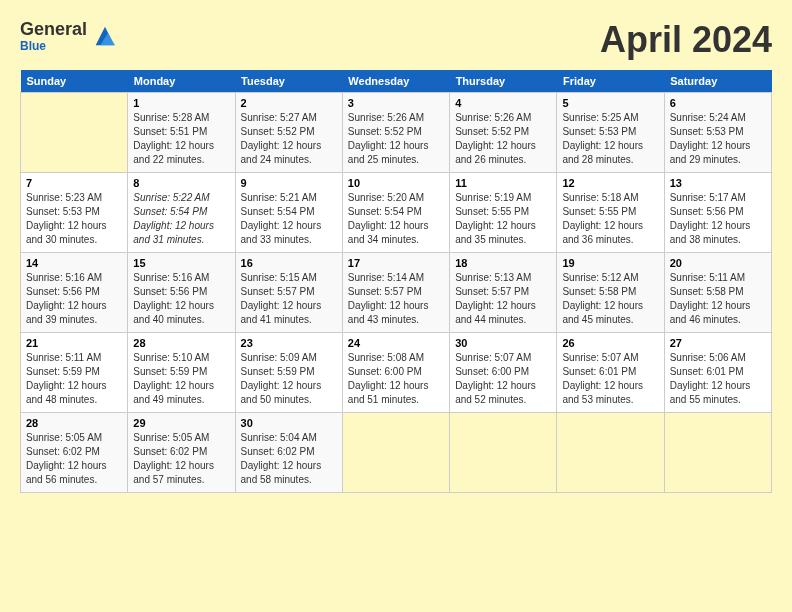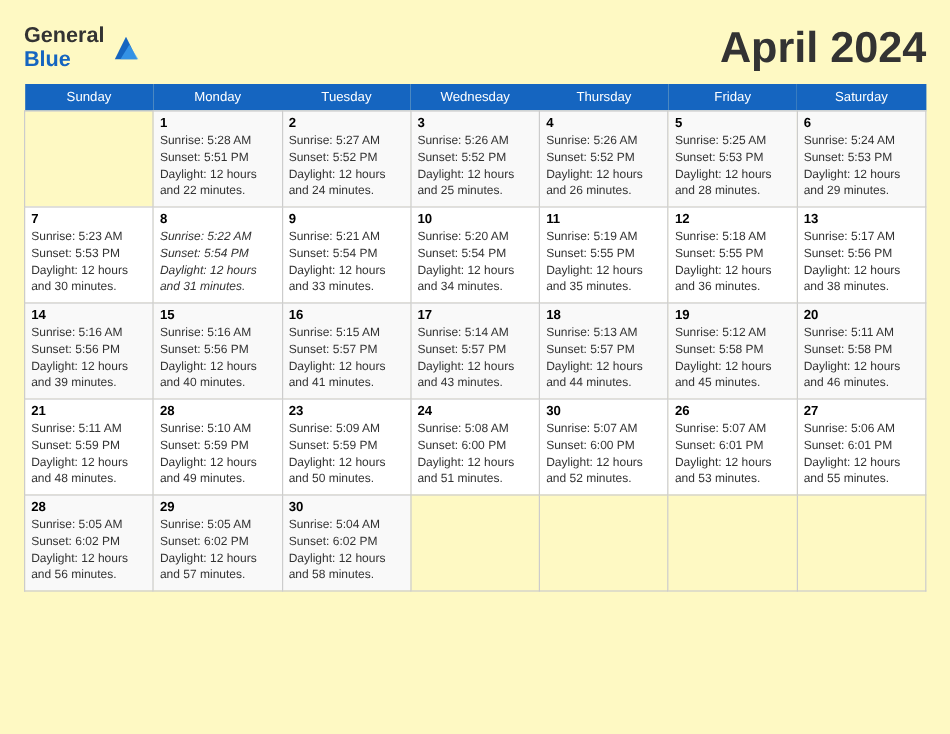--- a/index.html
+++ b/index.html
@@ -30,21 +30,21 @@
       display: flex;
       flex-direction: column;
       line-height: 1.1;
     }
     .logo-general {
       font-size: 18px;
       font-weight: bold;
       color: #333;
     }
     .logo-blue {
-      font-size: 18px;
+      font-size: 12px;
       font-weight: bold;
       color: #1565c0;
     }
     .logo-icon {
       width: 28px;
       height: 28px;
       margin-left: 4px;
     }
     .title-block {
       text-align: right;
@@ -60,24 +60,24 @@
       color: #333;
     }
     table {
       width: 100%;
       border-collapse: collapse;
       font-size: 10px;
     }
     thead tr th {
       background-color: #1565c0;
       color: #fff;
-      text-align: center;
+      text-align: left;
       padding: 5px 6px;
       font-size: 11px;
-      font-weight: normal;
+      font-weight: bold;
     }
     tbody tr td {
       border: 1px solid #ccc;
       vertical-align: top;
       padding: 4px 5px;
       height: 80px;
       width: 14.28%;
     }
     tbody tr td .day-num {
       font-weight: bold;

